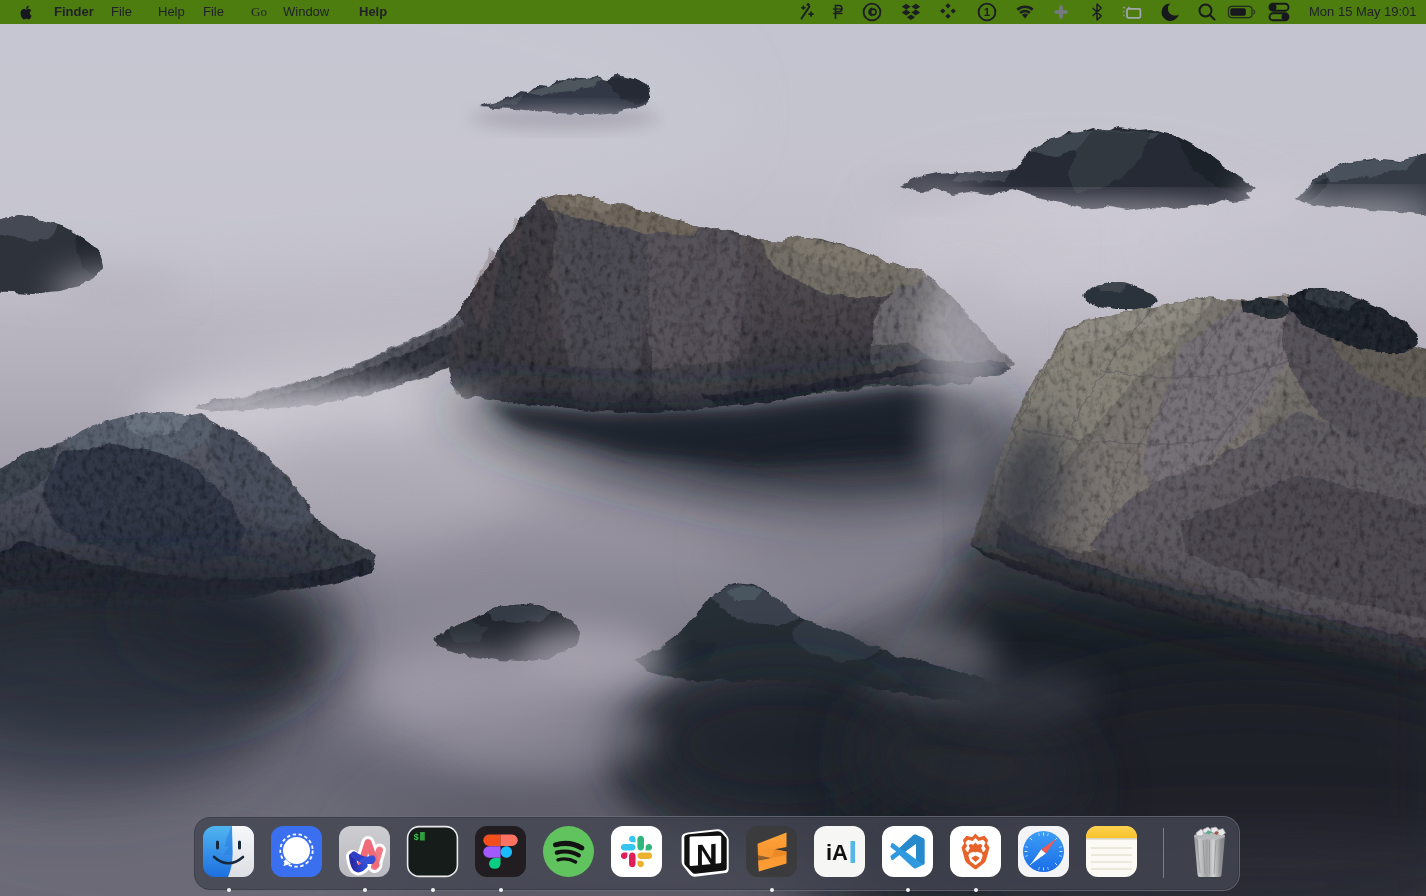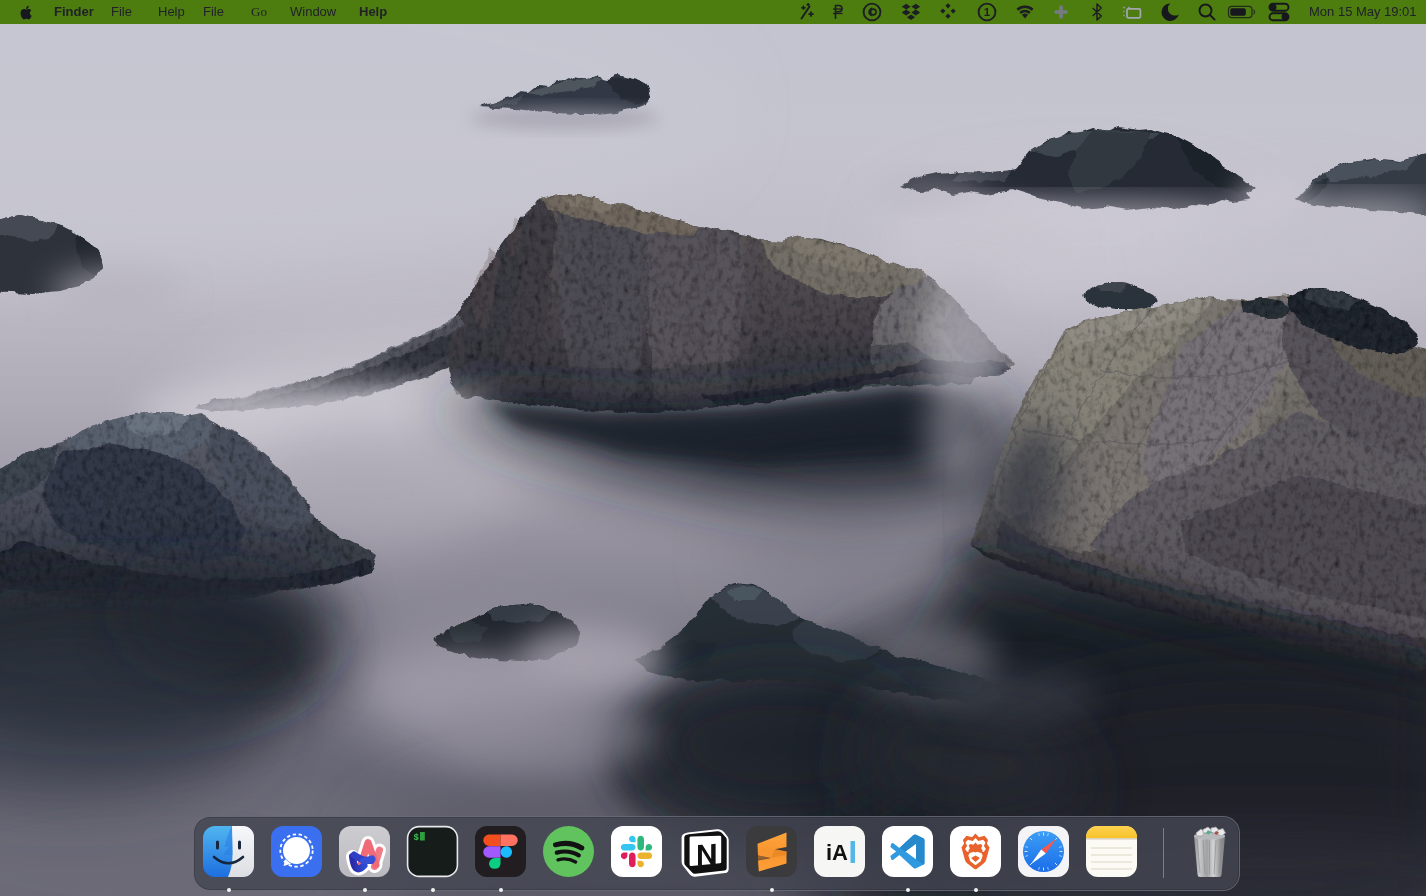--- a/index.html
+++ b/index.html
@@ -262,21 +262,21 @@
 
 <div id="menubar">
   <svg style="position:absolute;left:18px;top:4px" width="17" height="17" viewBox="0 0 17 17">
         <path d="M11.83,9.05c0.02,2.05 1.8,2.73 1.82,2.74-0.02,0.05-0.29,0.98-0.94,1.94-0.57,0.83-1.16,1.66-2.09,1.67-0.91,0.02-1.21-0.54-2.25-0.54-1.04,0-1.37,0.52-2.23,0.56-0.9,0.03-1.58-0.9-2.16-1.72-1.17-1.7-2.07-4.8-0.86-6.89 0.6-1.04 1.66-1.7 2.82-1.72 0.88-0.02 1.71,0.59 2.25,0.59 0.54,0 1.55-0.73 2.61-0.62 0.44,0.02 1.69,0.18 2.49,1.35-0.06,0.04-1.49,0.87-1.47,2.6z M10.1,3.99c0.47-0.57 0.79-1.37 0.7-2.16-0.68,0.03-1.5,0.45-1.99,1.02-0.44,0.5-0.82,1.31-0.72,2.09 0.76,0.06 1.53-0.38 2.01-0.95z" fill="#16181d"></path>
       </svg>
   <span class="mi" style="left:54px;font-weight:bold;">Finder</span>
   <span class="mi" style="left:111px;">File</span>
   <span class="mi" style="left:158px;">Help</span>
   <span class="mi" style="left:203px;">File</span>
   <span class="mi" style="left:251px;font-family:Liberation Serif, serif;">Go</span>
-  <span class="mi" style="left:290px;">Window</span>
+  <span class="mi" style="left:283px;">Window</span>
   <span class="mi" style="left:359px;font-weight:bold;">Help</span>
 
   <svg class="ic" style="left:794px" width="24" height="24" viewBox="0 0 24 24">
         <g stroke="#1c1e24" fill="#1c1e24">
           <path d="M7.5,18.5 L15.5,6.5" stroke-width="2" fill="none" stroke-linecap="round"></path>
           <path d="M9.4,5.6 l0.55,1.65 1.65,0.55 -1.65,0.55 -0.55,1.65 -0.55,-1.65 -1.65,-0.55 1.65,-0.55 z"></path>
           <path d="M17,11.5 l0.65,1.95 1.95,0.65 -1.95,0.65 -0.65,1.95 -0.65,-1.95 -1.95,-0.65 1.95,-0.65 z"></path>
           <path d="M14.2,3 l0.4,1.2 1.2,0.4 -1.2,0.4 -0.4,1.2 -0.4,-1.2 -1.2,-0.4 1.2,-0.4 z"></path>
         </g>
       </svg>

